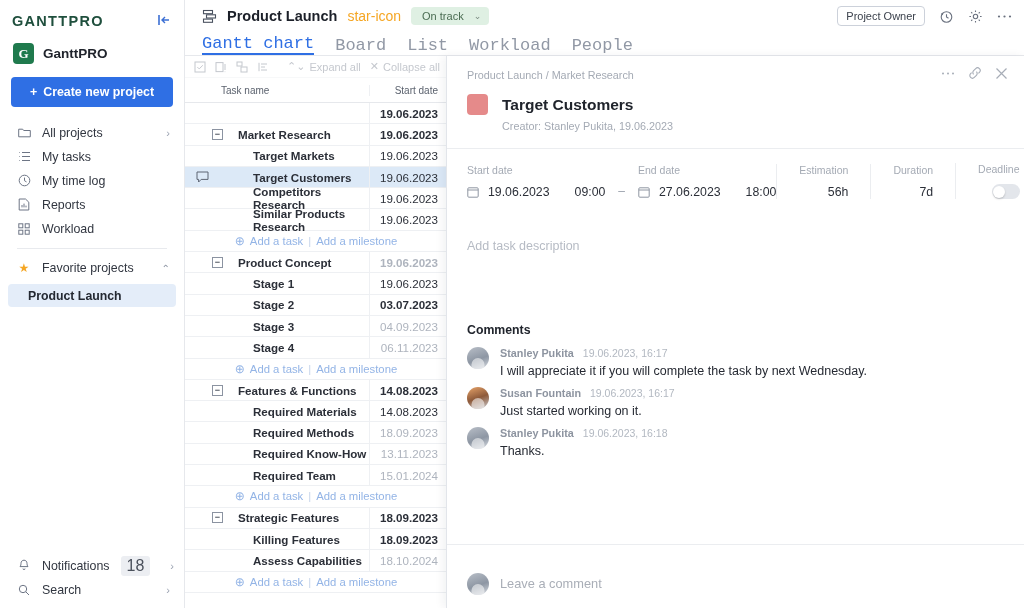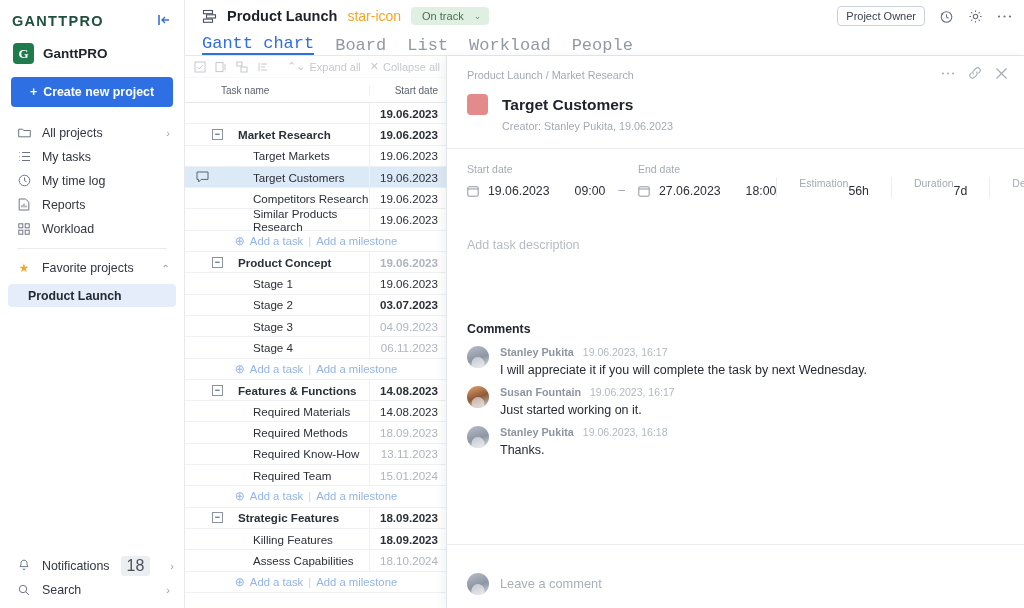--- a/index.html
+++ b/index.html
@@ -121,21 +121,21 @@
   .col-task { flex: 1; padding-left: 36px; }
   .col-date { width: 78px; flex: 0 0 78px; text-align: right; padding-right: 9px; border-left: 1px solid #eef0f3; }
 
   .grid-body { flex: 1; overflow: hidden; }
   .row { height: 21.3px; display: flex; align-items: center; border-bottom: 1px solid #eef0f3;
          font-size: 11.6px; color: #2b2f38; }
   .row.sel { background: #dce9f7; }
   .r-gutter { width: 34px; flex: 0 0 34px; display: flex; align-items: center; justify-content: center; color: #7a8291; }
   .r-name { flex: 1; display: flex; align-items: center; gap: 7px; }
   .r-name.lvl1 { padding-left: 12px; font-weight: 700; }
-  .r-name.lvl2 { padding-left: 34px; }
+  .r-name.lvl2 { padding-left: 34px; font-weight: bold; }
   .r-toggle { width: 11px; height: 11px; border: 1px solid #8b93a1; color: #4b515c;
               font-size: 9px; line-height: 9px; display: flex; align-items: center;
               justify-content: center; cursor: pointer; margin-left: -19px; margin-right: 8px; }
   .r-date { width: 78px; flex: 0 0 78px; text-align: right; padding-right: 9px;
             border-left: 1px solid #eef0f3; align-self: stretch; display: flex;
             align-items: center; justify-content: flex-end; }
   .r-date.muted { color: #aeb4be; }
   .r-date.bold { font-weight: 700; }
   .addrow { height: 21.3px; display: flex; align-items: center; justify-content: center;
             border-bottom: 1px solid #eef0f3; font-size: 11.3px; color: #93b4e6; gap: 5px; cursor: pointer; }
@@ -163,21 +163,21 @@
   .panel-sep { height: 1px; background: #ebedf0; margin: 16px 0 0 0; }
 
   .fields { display: flex; align-items: flex-end; padding: 14px 20px 0 20px; }
   .f-group { display: flex; flex-direction: column; }
   .f-label { font-size: 10.5px; color: #a4aab4; margin-bottom: 9px; }
   .f-val { font-size: 12.3px; color: #2b2f38; display: flex; align-items: center; gap: 9px; }
   .cal-ico { color: #8f96a2; display: flex; align-items: center; }
   .f-time { color: #2b2f38; }
   .dash { color: #9aa1ac; margin: 0 13px 1px 13px; font-size: 12px; }
   .f-right { margin-left: auto; display: flex; align-items: flex-end; }
-  .f-cell { display: flex; flex-direction: row; align-items: flex-end;
+  .f-cell { display: flex; flex-direction: column; align-items: flex-end;
             padding: 0 22px; border-left: 1px solid #ebedf0; }
   .f-cell .f-label { align-self: flex-end; }
   .toggle { width: 28px; height: 15px; border-radius: 8px; background: #e3e6eb;
             position: relative; cursor: pointer; }
   .toggle::after { content:""; position: absolute; left: 1.5px; top: 1.5px;
                    width: 12px; height: 12px; border-radius: 50%; background: #fff;
                    box-shadow: 0 1px 2px rgba(0,0,0,.2); }
 
   .desc { padding: 40px 20px 0 20px; font-size: 12.5px; color: #b6bbc4; cursor: text; }
 

